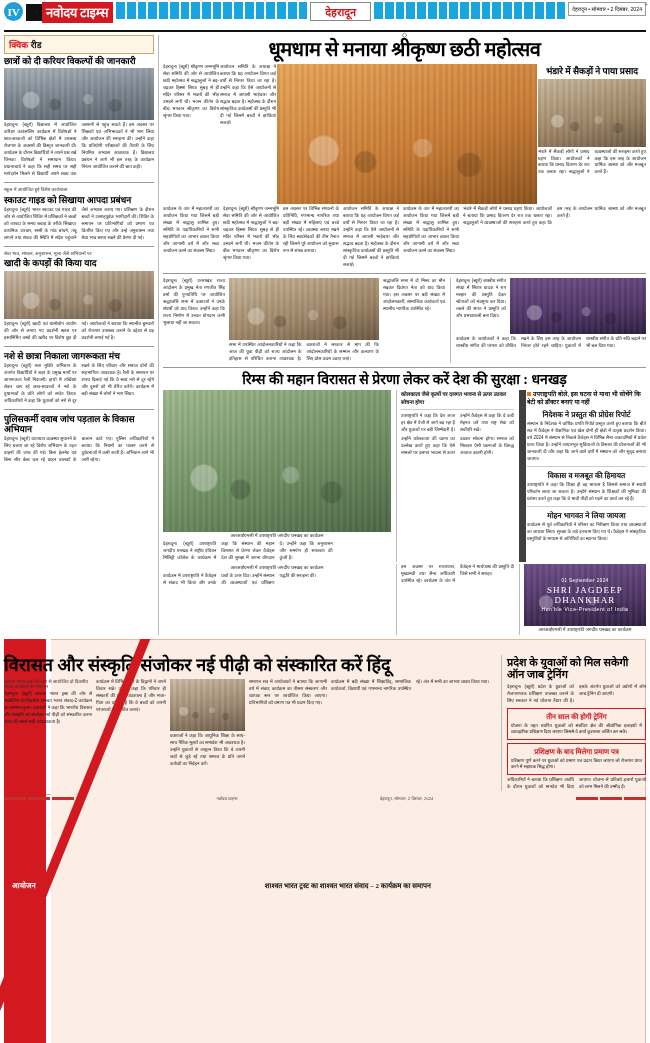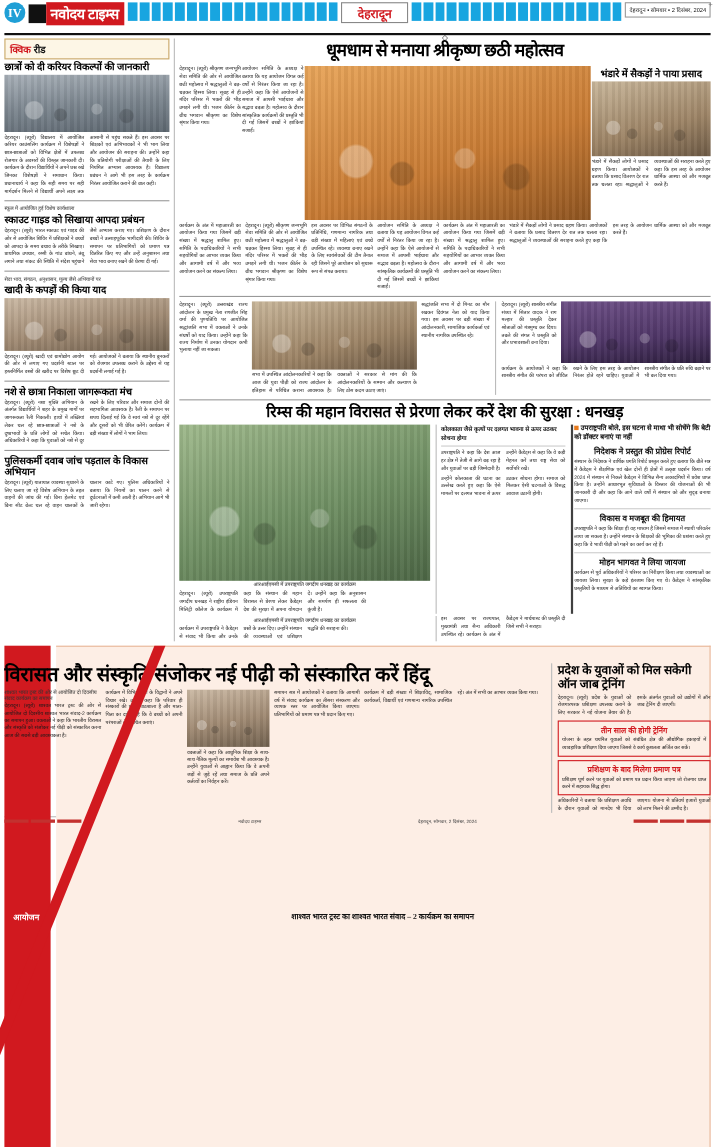--- a/index.html
+++ b/index.html
@@ -84,21 +84,21 @@
   }
   .c2 { column-count:2; }
   .c3 { column-count:3; }
   .c4 { column-count:4; }
 
   hr.sep { border:0;border-top:1px solid #999;margin:4px 0; }
   hr.thin { border:0;border-top:1px solid #ccc;margin:3px 0; }
 
   
   h1.mega {
-    font-size:16px;line-height:1.06;text-align:center;margin:2px 0 4px 0;
+    font-size:20px;line-height:1.06;text-align:center;margin:2px 0 4px 0;
     font-family:"Liberation Serif",serif;font-weight:bold;letter-spacing:-0.4px;color:#000;
   }
   h2.big {
     font-size:17px;line-height:1.1;text-align:center;margin:1px 0 3px 0;
     font-family:"Liberation Serif",serif;font-weight:bold;color:#000;
   }
   h2.med {
     font-size:12.5px;line-height:1.12;margin:1px 0 3px 0;
     font-family:"Liberation Serif",serif;font-weight:bold;color:#000;
   }
@@ -329,21 +329,21 @@
           <div class="body-text c4">देहरादून। (ब्यूरो) उपराष्ट्रपति जगदीप धनखड़ ने राष्ट्रीय इंडियन मिलिट्री कॉलेज के कार्यक्रम में कहा कि संस्थान की महान विरासत से प्रेरणा लेकर कैडेट्स देश की सुरक्षा में अपना योगदान दें। उन्होंने कहा कि अनुशासन और समर्पण ही सफलता की कुंजी है।</div>
         </div>
 
         <div style="flex:0 0 118px;border-left:1px solid #bbb;padding-left:4px">
           <div class="deck" style="text-align:left">कोलकाता जैसे कृत्यों पर दलगत भावना से ऊपर उठकर सोचना होगा</div>
           <hr class="thin">
           <div class="body-text c2">उपराष्ट्रपति ने कहा कि देश आज हर क्षेत्र में तेजी से आगे बढ़ रहा है और युवाओं पर बड़ी जिम्मेदारी है। उन्होंने कैडेट्स से कहा कि वे कड़ी मेहनत करें तथा राष्ट्र सेवा को सर्वोपरि रखें।</div>
           <div class="body-text c2" style="margin-top:2px">उन्होंने कोलकाता की घटना का उल्लेख करते हुए कहा कि ऐसे मामलों पर दलगत भावना से ऊपर उठकर सोचना होगा। समाज को मिलकर ऐसी घटनाओं के विरुद्ध आवाज उठानी होगी।</div>
         </div>
 
-        <div style="flex:1 1 auto;border-left:2px solid #404040;padding-left:1px">
+        <div style="flex:1 1 auto;border-left:7px solid #404040;padding-left:1px">
           <div class="bulletbox">
             <span class="sq"></span><span>उपराष्ट्रपति बोले, इस घटना से माथा भी सोचेंगे कि बेटी को डॉक्टर बनाएं या नहीं</span>
           </div>
           <div class="boxtitle-ctr">निदेशक ने प्रस्तुत की प्रोग्रेस रिपोर्ट</div>
           <div class="body-text">संस्थान के निदेशक ने वार्षिक प्रगति रिपोर्ट प्रस्तुत करते हुए बताया कि बीते सत्र में कैडेट्स ने शैक्षणिक एवं खेल दोनों ही क्षेत्रों में उत्कृष्ट प्रदर्शन किया। वर्ष 2024 में संस्थान से निकले कैडेट्स ने विभिन्न सैन्य अकादमियों में प्रवेश प्राप्त किया है। उन्होंने आधारभूत सुविधाओं के विस्तार की योजनाओं की भी जानकारी दी और कहा कि आने वाले वर्षों में संस्थान को और सुदृढ़ बनाया जाएगा।</div>
           <hr class="thin">
           <div class="boxtitle-ctr">विकास व मजबूत की हिमायत</div>
           <div class="body-text">उपराष्ट्रपति ने कहा कि शिक्षा ही वह माध्यम है जिससे समाज में स्थायी परिवर्तन लाया जा सकता है। उन्होंने संस्थान के शिक्षकों की भूमिका की प्रशंसा करते हुए कहा कि वे भावी पीढ़ी को गढ़ने का कार्य कर रहे हैं।</div>
           <hr class="thin">
           <div class="boxtitle-ctr">मोहन भागवत ने लिया जायजा</div>
@@ -352,20 +352,30 @@
       </div>
 
       <div style="display:flex;gap:5px;margin-top:2px">
         <div style="flex:0 0 228px">
           <div class="caption">आरआईएमसी में उपराष्ट्रपति जगदीप धनखड़ का कार्यक्रम</div>
           <div class="body-text c4">कार्यक्रम में उपराष्ट्रपति ने कैडेट्स से संवाद भी किया और उनके प्रश्नों के उत्तर दिए। उन्होंने संस्थान की व्यवस्थाओं एवं प्रशिक्षण पद्धति की सराहना की।</div>
         </div>
         <div style="flex:0 0 118px;border-left:1px solid #bbb;padding-left:4px">
           <div class="body-text c2">इस अवसर पर राज्यपाल, मुख्यमंत्री तथा सैन्य अधिकारी उपस्थित रहे। कार्यक्रम के अंत में कैडेट्स ने मार्चपास्ट की प्रस्तुति दी जिसे सभी ने सराहा।</div>
         </div>
+        <div style="flex:1 1 auto;border-left:1px solid #bbb;padding-left:4px">
+          <div class="photo stage" style="height:62px">
+            <div class="banner-txt">
+              <div class="d">01 September 2024</div>
+              <div class="n">SHRI JAGDEEP DHANKHAR</div>
+              <div class="r">Hon'ble Vice-President of India</div>
+            </div>
+          </div>
+          <div class="caption">आरआईएमसी में उपराष्ट्रपति जगदीप धनखड़ का कार्यक्रम</div>
+        </div>
       </div>
 
     </div>
   </div>
 
   <div class="tagbar">
     <div style="display:flex;flex:0 0 492px">
       <div class="tag-red">आयोजन</div>
       <div class="tag-skew"></div>
       <div class="tag-text">शाश्वत भारत ट्रस्ट का शाश्वत भारत संवाद – 2 कार्यक्रम का समापन</div>

